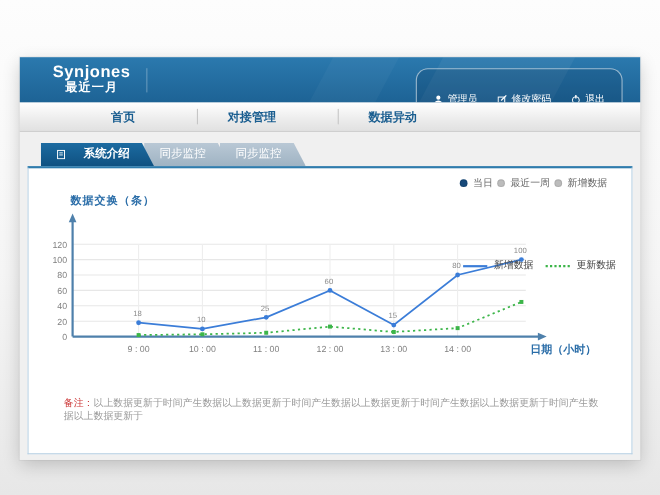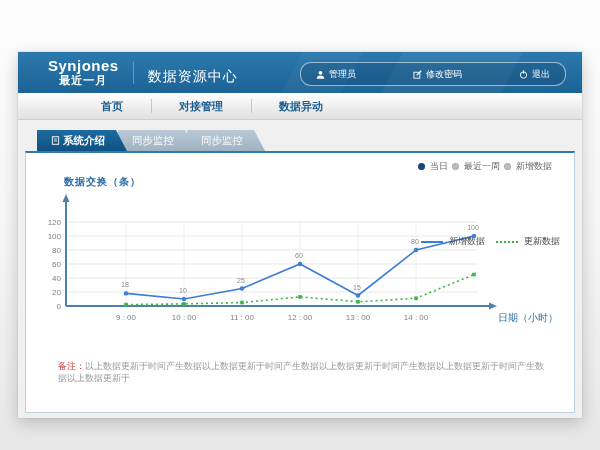--- a/index.html
+++ b/index.html
@@ -23,73 +23,73 @@
   .deco.d1{right:70px;width:120px;}
   .deco.d2{right:230px;width:60px;background:rgba(255,255,255,0.035);}
   .logo-block{margin-left:30px;color:#fff;text-align:center;line-height:1.08;z-index:1;}
   .logo-en{font-size:15px;font-weight:bold;letter-spacing:0.5px;}
   .logo-cn{font-size:11px;font-weight:bold;letter-spacing:1px;}
   .header-divider{width:1px;height:22px;background:rgba(255,255,255,0.3);margin:0 14px;z-index:1;}
   .header-title{color:#fff;font-size:14px;margin-top:8px;z-index:1;letter-spacing:1px;}
   .user-pill{
     position:absolute;right:16px;top:10px;height:20px;z-index:2;
     border:1px solid rgba(255,255,255,0.55);border-radius:11px;
-    background:rgba(8,40,70,0.18);display:flex;align-items:center;padding:1px 6px;gap:39px;
+    background:rgba(8,40,70,0.18);display:flex;align-items:center;padding:17px 6px;
   }
   .user-item{display:flex;align-items:center;gap:4px;color:#fff;font-size:9px;padding:0 9px;cursor:pointer;white-space:nowrap;}
   .user-item .ic{display:flex;align-items:center;}
   
   .nav{
     height:26px;flex:none;display:flex;align-items:stretch;padding-left:55px;
     background:linear-gradient(180deg,#ffffff,#ececec 60%,#e1e1e1);
     border-bottom:1px solid #cfcfcf;
+    gap:28px;
   }
   .nav-item{display:flex;align-items:center;padding:0 28px;font-size:11px;font-weight:bold;color:#1a5e90;position:relative;cursor:pointer;}
   .nav-item + .nav-item::before{content:"";position:absolute;left:0;top:6px;bottom:6px;width:1px;background:#c6c6c6;}
   
   .content{flex:1;background:#f0f0f0;padding:10px 7px 0 7px;position:relative;}
   .tab-row{display:flex;padding-left:12px;height:21px;position:relative;}
   .tab{
     line-height:21px;font-size:10.5px;color:#fff;padding:0 22px 0 14px;margin-right:-9px;
     clip-path:polygon(0 0,calc(100% - 11px) 0,100% 100%,0 100%);
     background:linear-gradient(#b9c8d5,#9fb3c3);
-    display:flex;align-items:center;gap:3px;cursor:pointer;position:relative;z-index:1;
+    display:flex;align-items:center;gap:16px;cursor:pointer;position:relative;z-index:1;
   }
   .tab.active{background:linear-gradient(#1c6ba1,#0f5181);z-index:3;font-weight:bold;}
   .panel{
     background:#fff;border:1px solid #b9d2e4;border-top:2px solid #2f7cac;
     height:259px;position:relative;
   }
   .radio-row{position:absolute;top:7px;right:22px;display:flex;align-items:flex-end;gap:4px;}
   .radio-opt{display:flex;align-items:center;gap:5px;font-size:9px;color:#666;cursor:pointer;}
   .radio-dot{width:7px;height:7px;border-radius:50%;background:#bcbcbc;box-shadow:inset 0 0 0 1px rgba(0,0,0,0.08);}
   .radio-opt.selected .radio-dot{background:#17497a;}
   .y-axis-title{position:absolute;left:16px;top:22px;font-size:10px;color:#2a6da8;font-weight:bold;letter-spacing:1px;margin-left:22px;}
-  .x-axis-title{position:absolute;right:16px;top:158px;font-size:10px;color:#2a6da8;font-weight:normal;margin-left:40px;}
+  .x-axis-title{position:absolute;right:32px;top:158px;font-size:10px;color:#2a6da8;font-weight:bold;margin-left:40px;}
   #chart{position:absolute;left:22px;top:36px;}
   .legend{position:absolute;right:14px;top:82px;display:flex;flex-direction:row;gap:11px;}
   .legend-item{display:flex;align-items:center;gap:6px;font-size:9px;color:#444;}
   .legend-swatch{width:22px;height:0;}
   .note{position:absolute;left:32px;top:208px;right:30px;font-size:9px;color:#9a9a9a;line-height:1.3;}
   .note .red{color:#cc3a3a;}
 </style>
 </head>
 <body>
 
 <div class="window">
 
   <div class="header">
     <div class="deco d1"></div>
     <div class="deco d2"></div>
     <div class="logo-block">
       <div class="logo-en">Synjones</div>
       <div class="logo-cn">最近一月</div>
     </div>
     <div class="header-divider"></div>
-    <div class="header-title">数据资源中心</div>
     <div class="user-pill">
         <div class="user-item">
           <span class="ic">
             <svg width="9" height="9" viewBox="0 0 10 10">
               <circle cx="5" cy="3.1" r="2.1" fill="#fff"></circle>
               <path d="M0.8 9.6c0-2.3 1.9-3.6 4.2-3.6s4.2 1.3 4.2 3.6z" fill="#fff"></path>
             </svg>
           </span>
           <span>管理员</span>
         </div>

